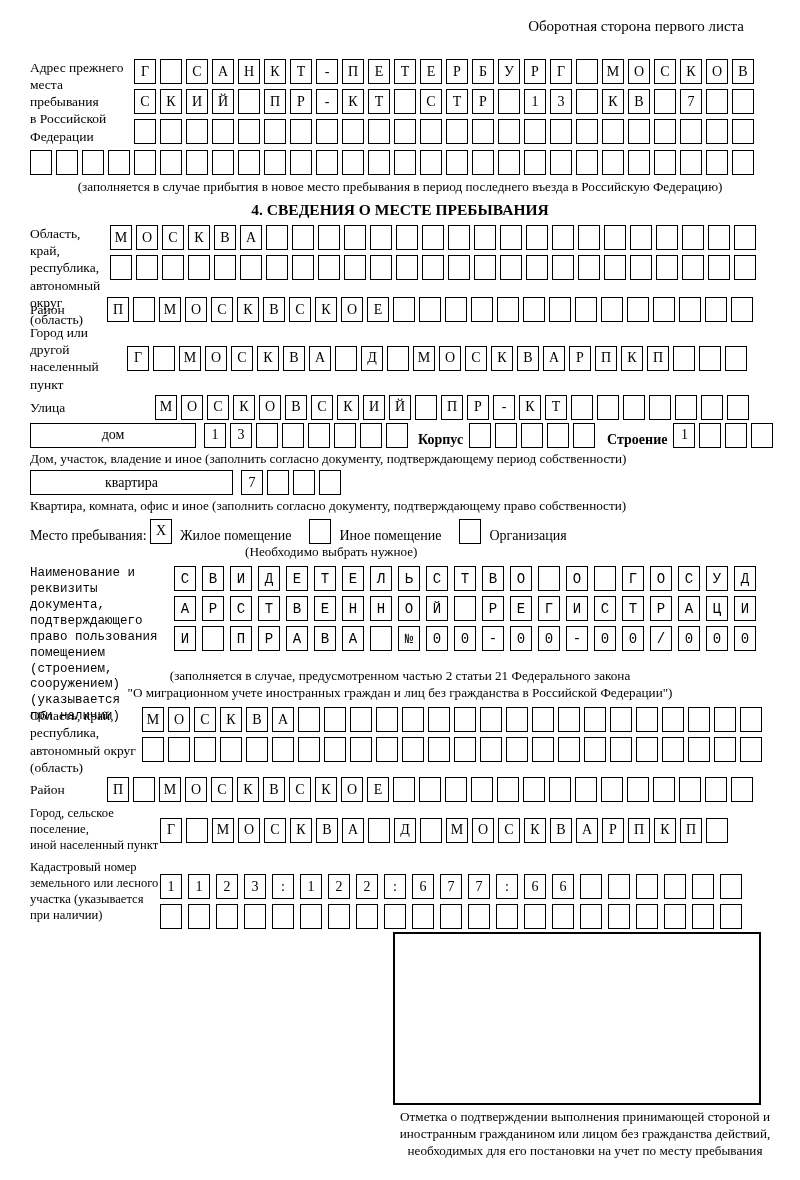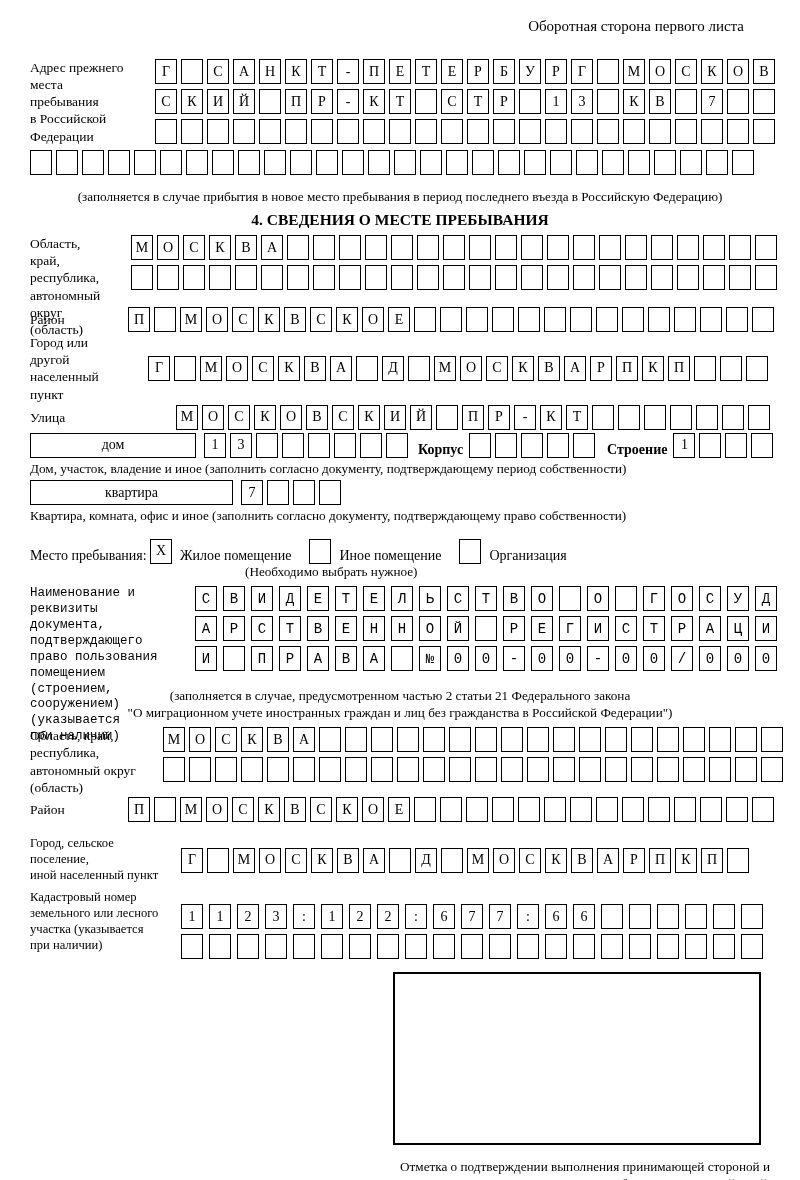--- a/index.html
+++ b/index.html
@@ -1,39 +1,39 @@
 <!DOCTYPE html>
 <html><head>
 <meta charset="utf-8">
 <style>
   html,body{margin:0;padding:0;background:#fff;}
   .page{width:800px;height:1180px;box-sizing:border-box;padding:12px 30px;position:relative;
         background:#fff;color:#000;font-family:"Liberation Serif",serif;overflow:hidden;}
   .side-note{text-align:right;font-size:15px;margin-top:6px;margin-right:26px;}
-  .frow{display:flex;align-items:flex-start;gap:21px;}
+  .frow{display:flex;align-items:flex-start;}
   .vc{align-items:center;}
   .flabel{flex:0 0 auto;font-size:13.5px;line-height:1.27;white-space:pre-line;}
   .w104{width:104px;} .w80{width:80px;} .w77{width:77px;} .w97{width:97px;} .w125{width:125px;}
   .w144{width:144px;font-size:12.5px;} .w112{width:112px;} .w130{width:130px;font-size:12.6px;}
   .cellcol{display:flex;flex-direction:column;row-gap:5px;}
   .cells{display:flex;gap:4px;flex-wrap:nowrap;}
   .cells.wide{gap:6px;}
   .cell,.chk{box-sizing:border-box;flex:0 0 22px;width:22px;height:25px;border:1.5px solid #000;
         display:flex;align-items:center;justify-content:center;font-size:14px;line-height:1;background:#fff;}
   .note{font-size:13.2px;line-height:1.25;}
   .center{text-align:center;}
   .sec-title{font-weight:700;font-size:15.5px;text-align:center;}
   .bigbox{box-sizing:border-box;height:25px;border:1.5px solid #000;display:flex;align-items:center;
         justify-content:center;font-size:14px;flex:0 0 auto;}
   .hrow{display:flex;align-items:flex-end;}
   .inline-label{font-size:14px;font-weight:bold;}
   .optlbl{font-size:14px;margin:0 18px 0 8px;}
   .staylbl{font-size:14px;width:120px;flex:0 0 auto;}
   .h70{height:70px;} .h100{height:100px;font-family:Liberation Mono, monospace;} .h68{height:68px;}
-  .mt2{margin-top:2px;} .mt3{margin-top:3px;} .mt4{margin-top:14px;} .mt5{margin-top:5px;}
+  .mt2{margin-top:2px;} .mt3{margin-top:3px;} .mt4{margin-top:4px;} .mt5{margin-top:5px;}
   .mt6{margin-top:6px;} .mt24{margin-top:24px;}
   .pt14{padding-top:14px;}
   .stamp-box{box-sizing:border-box;border:2px solid #000;width:368px;height:173px;margin-left:363px;}
   .stamp-note{width:410px;margin-left:350px;text-align:center;font-size:13.2px;line-height:1.28;}
 </style>
 </head>
 <body>
 
 <div class="page">
 

